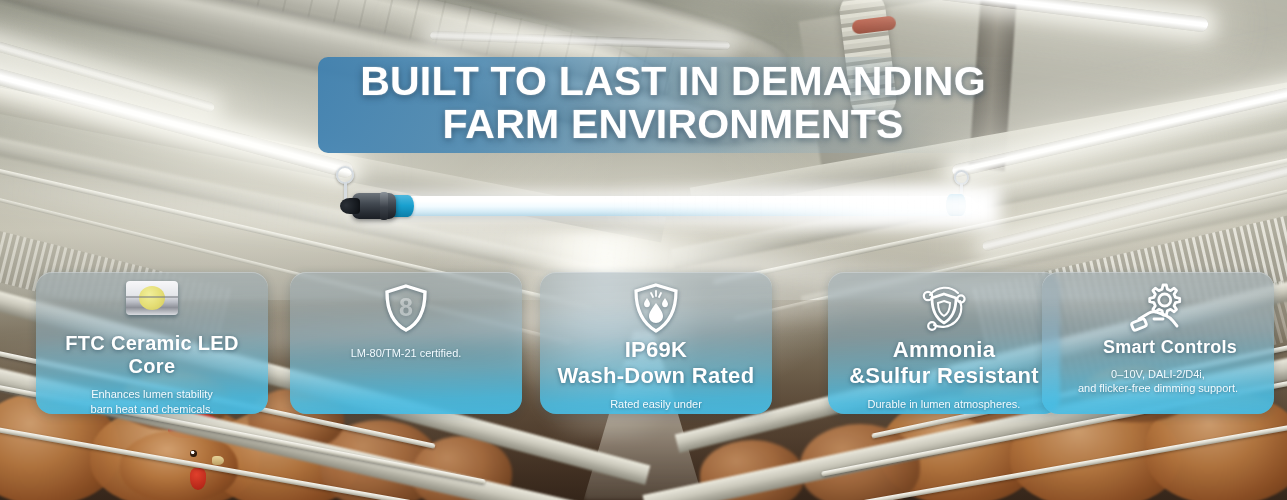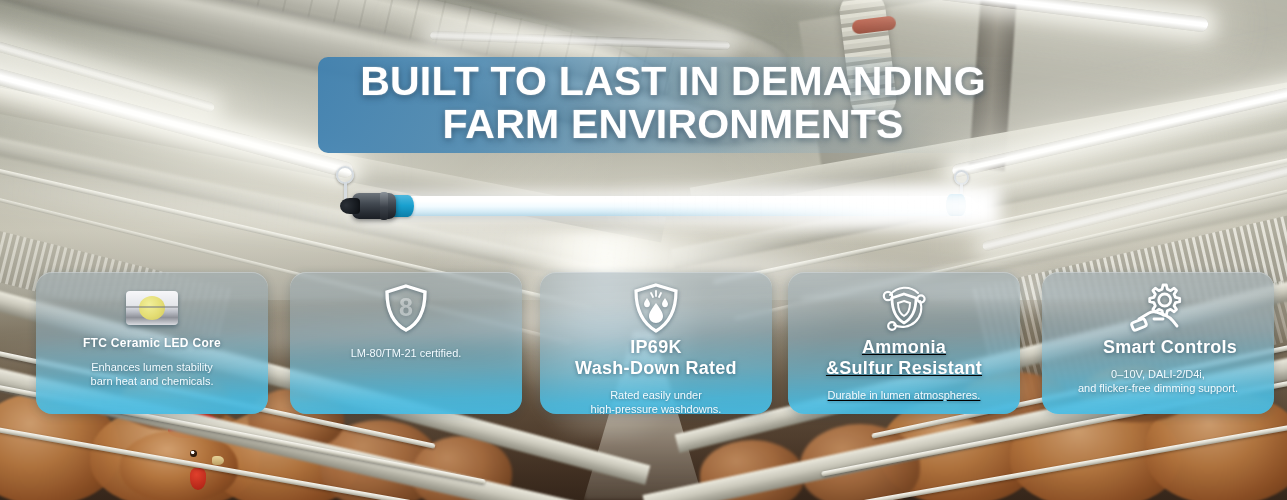--- a/index.html
+++ b/index.html
@@ -308,37 +308,37 @@
       rgba(74,188,226,.90) 88%,
       rgba(70,186,226,.95) 100%);
     box-shadow:0 2px 10px rgba(20,50,70,.22), inset 0 1px 0 rgba(255,255,255,.28);
     display:flex; flex-direction:column; align-items:center;
     padding-top:9px; overflow:hidden;
     backdrop-filter:blur(2px);
   }
   .card.c1{ left:36px; }
   .card.c2{ left:290px; }
   .card.c3{ left:540px; }
-  .card.c4{ left:788px;text-decoration:underline; }
+  .card.c4{ left:828px; }
   .card.c5{ left:1042px; }
 
   .card-icon{
     width:56px; height:54px; display:flex; align-items:center; justify-content:center;
     margin-bottom:2px;
   }
   .card-icon svg{ width:100%; height:100%; display:block;
     filter:drop-shadow(0 1px 2px rgba(10,40,60,.45)); }
 
   .card-title{
-    color:#fff; text-align:center; font-size:18px; font-weight:bold;
+    color:#fff; text-align:center; font-size:22px; font-weight:bold;
     line-height:1.16; letter-spacing:.3px; white-space:pre-line;
     text-shadow:0 1px 4px rgba(18,52,74,.55);
     padding:0 6px;
   }
-  .card.c1 .card-title{ font-size:12px; }
+  .card.c1 .card-title{ font-size:20px;margin-top:15px; }
   .card.c2 .card-title{ font-size:16.5px; }
   .card.c5 .card-title{ font-size:18px;margin-left:24px; }
 
   .card-sub{
     margin-top:9px; color:#f2fbff; text-align:center;
     font-size:11px; line-height:1.32; white-space:pre-line;
     text-shadow:0 1px 3px rgba(18,52,74,.45);
     padding:0 8px;
   }
 

